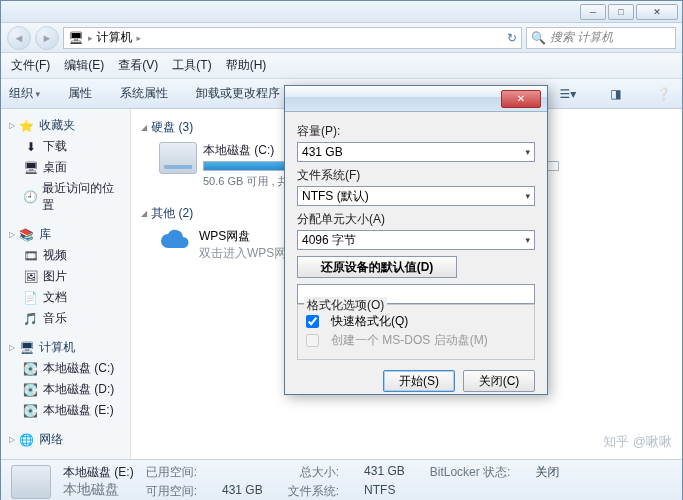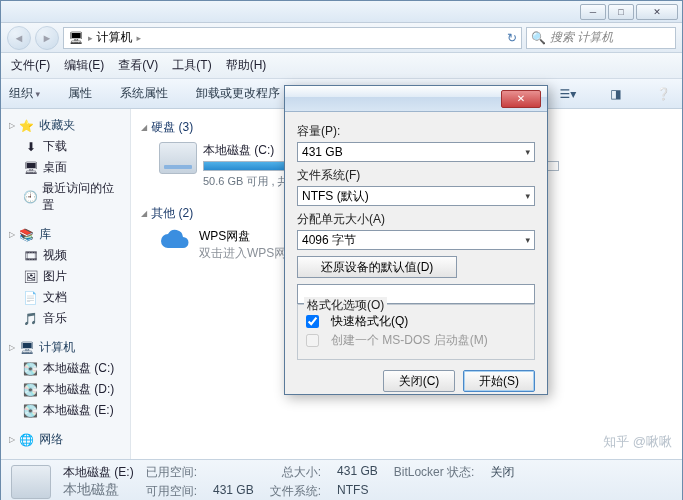--- a/index.html
+++ b/index.html
@@ -49,33 +49,33 @@
 .drive-name { color: #223; margin-bottom: 2px; }
 .drive-bar { height: 10px; border: 1px solid #aab8c6; background: #fff; margin-bottom: 3px; position: relative; }
 .drive-bar .fill { position: absolute; left:0; top:0; bottom:0; background: linear-gradient(#4fb0e8,#2a8cd0); }
 .drive-stat { color: #6a7682; font-size: 11px; }
 .other { margin-top: 14px; }
 .other-item { display:flex; gap:8px; align-items:flex-start; padding-left:18px;}
 .cloud-ico { width:32px; height:28px; }
 
 .statusbar { height: 44px; background: linear-gradient(#f1f6fb,#e3ecf5); border-top: 1px solid #c6d3e0; display: flex; align-items: center; padding: 0 10px; gap: 12px; color: #3a4a5a; }
 .status-ico { width: 40px; height: 34px; background: linear-gradient(#e8eef4,#c6d2de); border: 1px solid #b0bcc8; border-radius: 3px; }
-.status-grid { display: grid; grid-template-columns: auto auto auto auto auto auto; gap: 2px 16px; font-size: 11px; }
+.status-grid { display: grid; grid-template-columns: auto auto auto auto auto auto; gap: 2px 25px; font-size: 11px; }
 .status-grid .lbl { color: #6a7682; text-align: right; }
 
 
 .dialog { position: absolute; left: 283px; top: 84px; width: 264px; height: 310px; background: #f0f0f0; border: 1px solid #5a7a9a; box-shadow: 3px 3px 12px rgba(0,0,0,.3); }
 .dlg-title { height: 26px; background: linear-gradient(#fdfefe,#e0ebf6 45%,#c8daed 46%,#d8e6f4); display: flex; align-items: center; padding: 0 6px; color: #1a2a3a; border-bottom: 1px solid #9db4cc; }
 .dlg-title .spacer { flex:1; }
 .dlg-close { width: 40px; height: 18px; background: linear-gradient(#e89090,#c84040); border: 1px solid #a03030; border-radius: 2px; color: #fff; display: flex; align-items: center; justify-content: center; font-size: 10px; }
 .dlg-body { padding: 6px 12px; }
 .dlg-label { color: #222; margin: 5px 0 2px; }
 .dlg-select, .dlg-input { width: 100%; height: 20px; border: 1px solid #8a9aac; background: #fff; padding: 0 4px; display: flex; align-items: center; justify-content: space-between; }
 .dlg-select::after { content: "▾"; font-size: 9px; color: #444; }
-.dlg-btn-wide { width: 160px; height: 22px; border: 1px solid #8a9aac; background: linear-gradient(#fdfdfd,#e4e4e4); display: flex; align-items: center; justify-content: center; margin: 6px 0; }
+.dlg-btn-wide { width: 160px; height: 22px; border: 1px solid #8a9aac; background: linear-gradient(#fdfdfd,#e4e4e4); display: flex; align-items: center; justify-content: center; margin: 6px 0; font-weight: bold; }
 .dlg-group { border: 1px solid #c0c8d0; padding: 6px 8px 8px; position: relative; }
 .dlg-group-title { position: absolute; top: -8px; left: 6px; background: #f0f0f0; padding: 0 3px; color: #222; }
 .dlg-check { display: flex; align-items: center; gap: 12px; margin: 2px 0; }
 .dlg-check input { width: 13px; height: 13px; }
 .dlg-check.dis { color: #9a9a9a; }
 .dlg-actions { display: flex; justify-content: flex-end; gap: 8px; margin-top: 10px; }
 .dlg-act-btn { width: 72px; height: 22px; border: 1px solid #8a9aac; background: linear-gradient(#fdfdfd,#e4e4e4); display: flex; align-items: center; justify-content: center; border-radius: 2px; }
 .dlg-act-btn.primary { border-color: #4a88c8; box-shadow: 0 0 0 1px #a8d0f0 inset; }
 
 .watermark { position:absolute; right:10px; bottom:48px; color:#b8c2cc; font-size:13px; }
@@ -298,23 +298,23 @@
         <label class="dlg-check">
             <input type="checkbox" checked="" style="">
             <span>快速格式化(Q)</span>
           </label>
         <label class="dlg-check dis">
             <input type="checkbox" disabled="" style="">
             <span>创建一个 MS-DOS 启动盘(M)</span>
           </label>
       </div>
       <div class="dlg-actions">
+        <div class="dlg-act-btn primary">
+            <span>开始(S)</span>
+          </div>
         <div class="dlg-act-btn">
             <span>关闭(C)</span>
           </div>
-        <div class="dlg-act-btn primary">
-            <span>开始(S)</span>
-          </div>
       </div>
     </div>
   </div>
 
 </div>
 
 </body></html>

